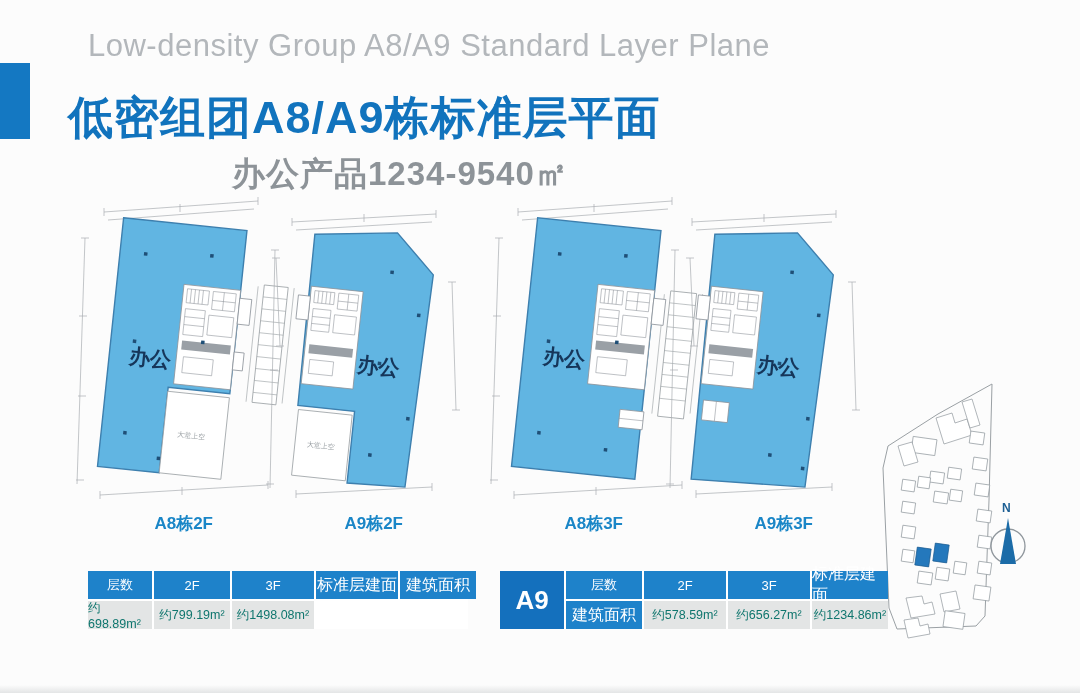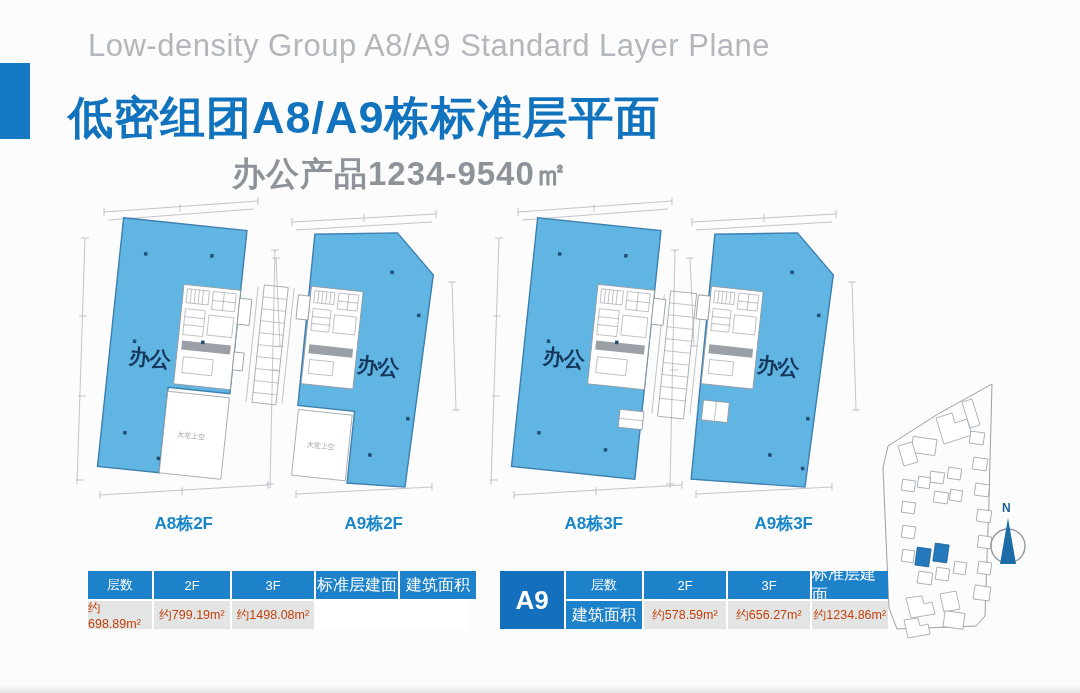--- a/index.html
+++ b/index.html
@@ -32,21 +32,21 @@
   
   .spec-table{
     top:571px;width:380px;display:grid;
     grid-template-columns:64px 76px 82px 82px 76px;
     grid-auto-rows:28px;gap:2px;background:#ffffff;z-index:3;
   }
   .spec-table .cell{display:flex;align-items:center;justify-content:center;}
   .cell-building{grid-row:1/3;background:#1470bd;color:#fff;font-size:26px;font-weight:bold;}
   .cell-head{background:#1e82ca;color:#fff;font-size:13px;font-weight:normal;}
   .cell-head.small{font-size:16px;}
-  .cell-data{background:#e3e5e5;color:#c2410c;font-size:12.5px;}
+  .cell-data{background:#e3e5e5;color:#0f766e;font-size:12.5px;}
   
   .sitemap{left:878px;top:380px;z-index:2;}
   svg .map-outline{stroke:#9aa0a4;stroke-width:1;fill:none;}
   svg .bldg{stroke:#8f969c;stroke-width:.7;fill:#ffffff;}
   svg .bldg-hl{fill:#2478bc;stroke:#1a5a8e;stroke-width:.7;}
   svg .compass-circle{stroke:#8f969c;stroke-width:1.3;fill:none;}
   svg .compass-needle{fill:#1c6ca8;}
   svg .compass-n{font-size:12px;font-weight:bold;fill:#1d5f94;}
   .bottom-fade{left:0;bottom:0;width:1080px;height:8px;background:linear-gradient(#ffffff00,#d9dbdc);opacity:.7;}
 </style>

